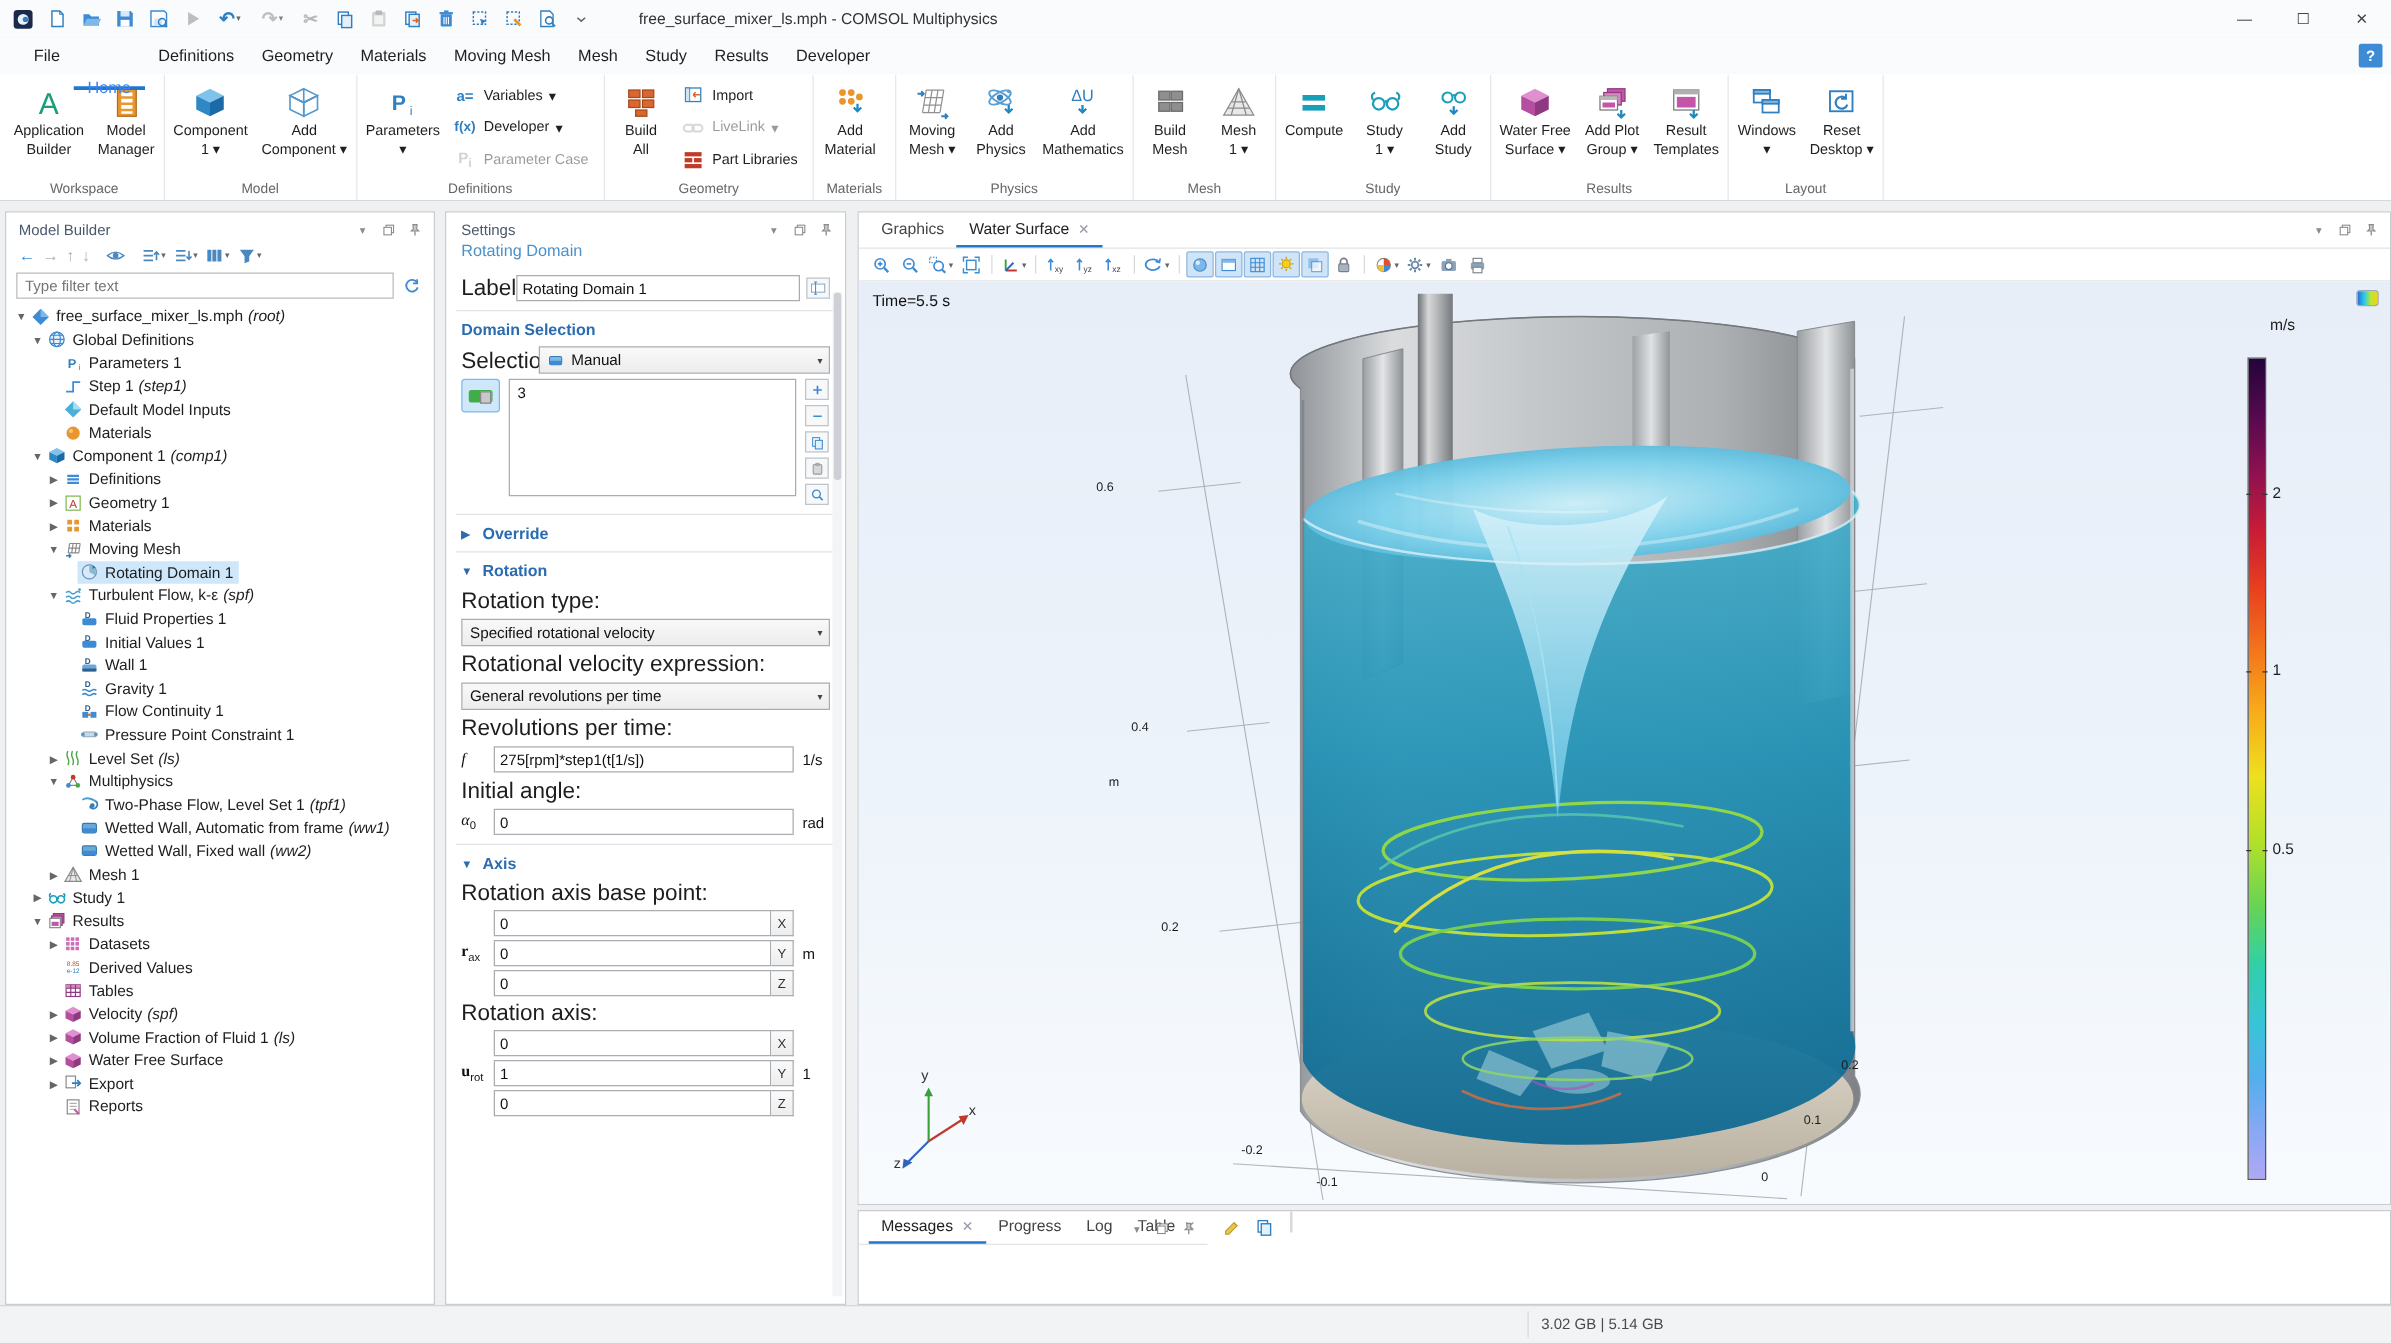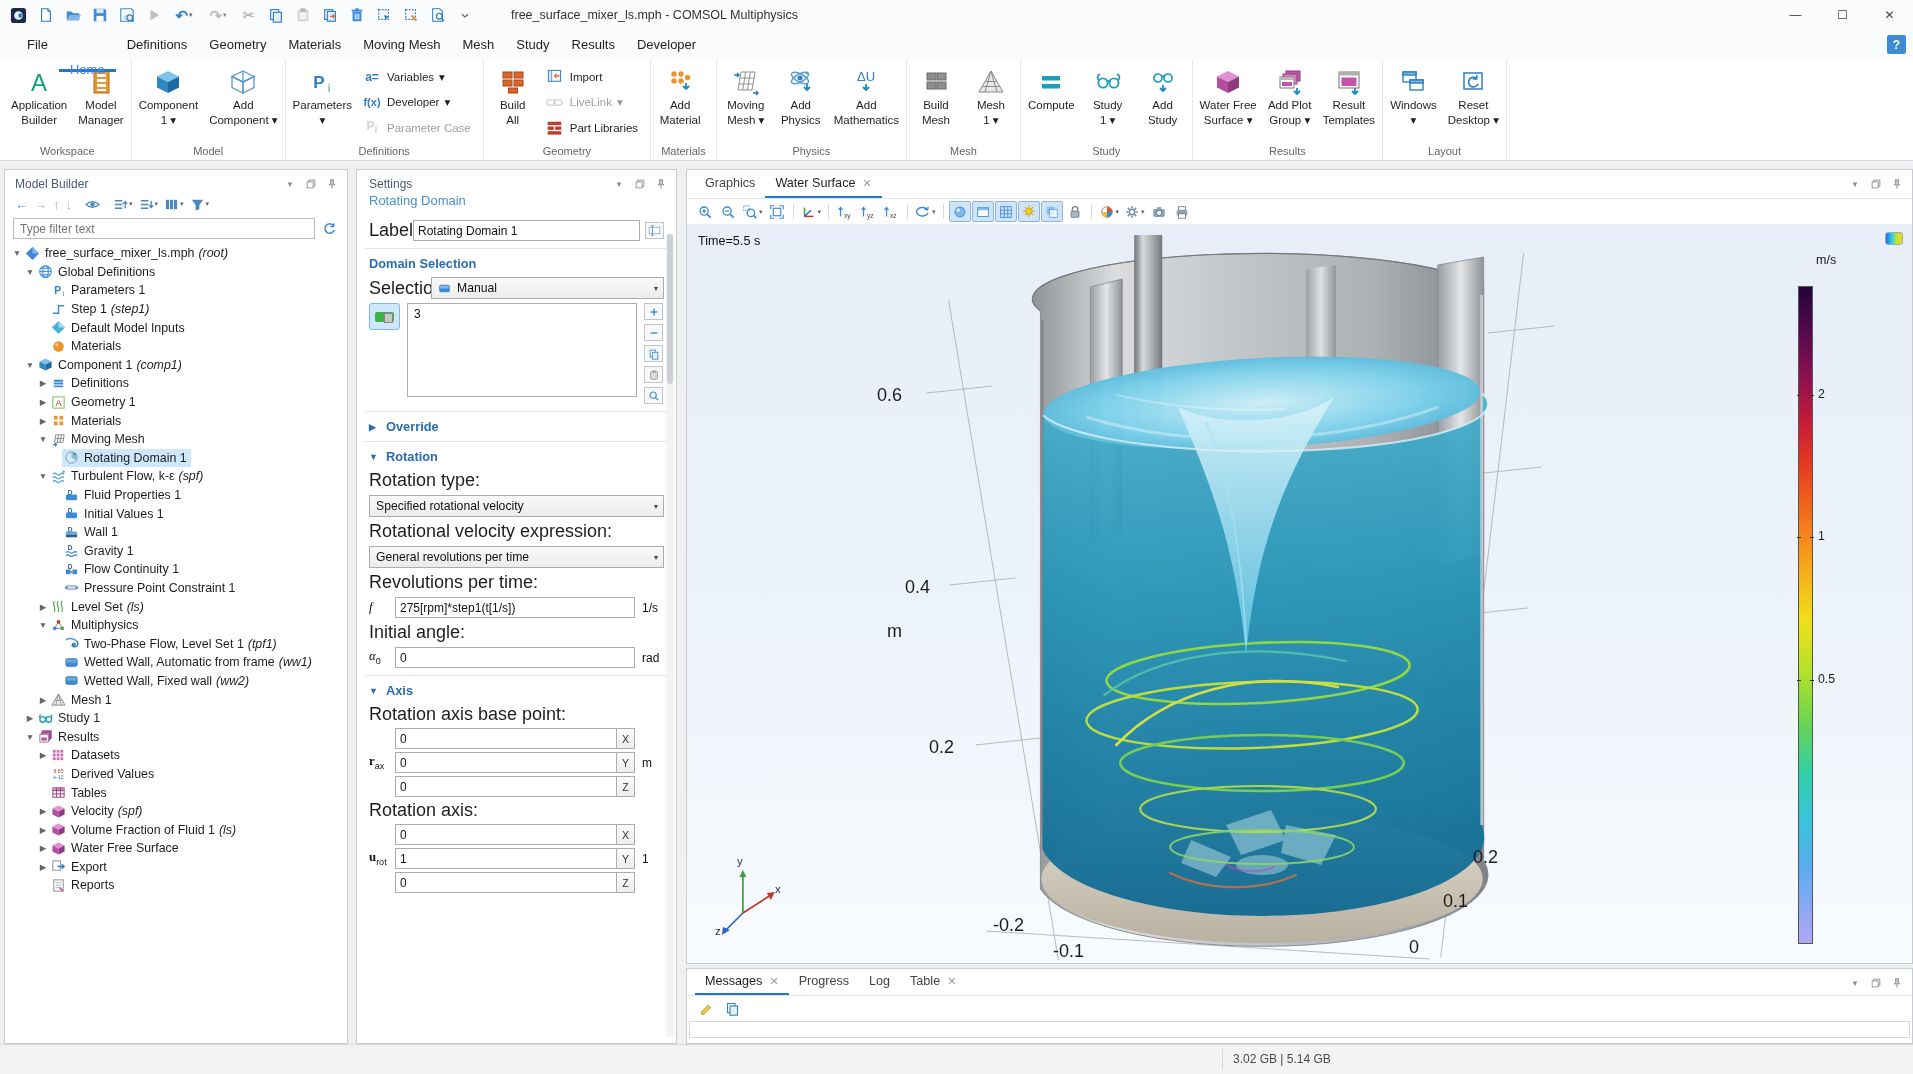--- a/index.html
+++ b/index.html
@@ -96,34 +96,34 @@
   .tab { display:flex; align-items:center; gap:7px; padding:0 10px; font-size:12.6px; color:#444; border-bottom:2px solid transparent; }
   .tab.active { color:#1f1f1f; border-bottom-color:#2077cc; }
   .tab .tx { color:#99a; font-size:11px; }
   .tabsrow .pctrls { position:absolute; right:8px; top:7px; }
   .gtoolbar { height:26px; display:flex; align-items:center; gap:1px; padding:0 7px; border-bottom:1px solid #e8eaec; flex:none; }
   .gbtn { min-width:22px; height:21px; display:flex; align-items:center; justify-content:center; border-radius:2px; border:1px solid transparent; padding:0 1px; }
   .gbtn.pressed { background:#cfe4f7; border-color:#8ab6e0; }
   .gsep { width:1px; height:15px; background:#d8dadc; margin:0 4px; flex:none; }
   .canvas { flex:1; position:relative; background:linear-gradient(#e7eef8 0%, #edf3fa 55%, #f8fbfe 100%); overflow:hidden; }
   .scene { position:absolute; inset:0; width:100%; height:100%; }
-  .glabel { position:absolute; font-size:18px; color:#1c1c1c; pointer-events:none; }
+  .glabel { position:absolute; font-size:10px; color:#1c1c1c; pointer-events:none; }
   .glabel.tri { font-size:11.5px; color:#333; }
   .time-label { position:absolute; left:11px; top:9px; font-size:12.6px; color:#111; }
   .cbar { position:absolute; right:44px; top:28px; width:70px; }
   .cbar-unit { font-size:12.5px; color:#1c1c1c; margin-left:18px; }
   .cbar-bar { position:absolute; left:0; top:33px; width:15px; height:658px; border:1px solid #555;
     background:linear-gradient(to bottom,#24043a 0%,#55094e 7%,#8f1150 14%,#c81c35 21%,#e8401e 28%,#f4781c 36%,#f8ab1a 43%,#eee01e 51%,#b2e02a 59%,#64d455 67%,#30d0a8 74%,#38c4d8 81%,#55aeee 88%,#8ea8f4 95%,#b0a8f6 100%); }
   .cbar-tick { position:absolute; left:20px; font-size:12.3px; color:#1c1c1c; }
   .cbar-tm { position:absolute; width:4px; height:1px; background:#333; }
   .plot-mini { position:absolute; right:9px; top:7px; width:18px; height:13px; border-radius:3px; border:1px solid #9ab;
     background:linear-gradient(90deg,#2a6ad8,#2ac8e8,#b8e832,#f8d018); }
 
   
-  .msg { height:76px; margin-top:4px; display:flex; flex-direction:column; flex:none; }
+  .msg { height:76px; margin-top:4px; display:flex; flex-direction:row; flex:none; }
   .msg .tabsrow { height:27px; }
   .msg-toolbar { height:25px; display:flex; align-items:center; gap:4px; padding:0 8px; }
   .msg-field { height:17px; border:1px solid #d8dadc; margin:0 2px 2px; background:#fff; }
 
   
   .statusbar { height:30px; background:#f2f3f4; border-top:1px solid #d4d6d8; position:relative; flex:none; }
   .mem { position:absolute; left:1233px; top:7px; font-size:12px; color:#4a4a4a; }
   .statussep { position:absolute; left:1222px; top:4px; bottom:4px; width:1px; background:#d8dadc; }
 </style>
 </head>

